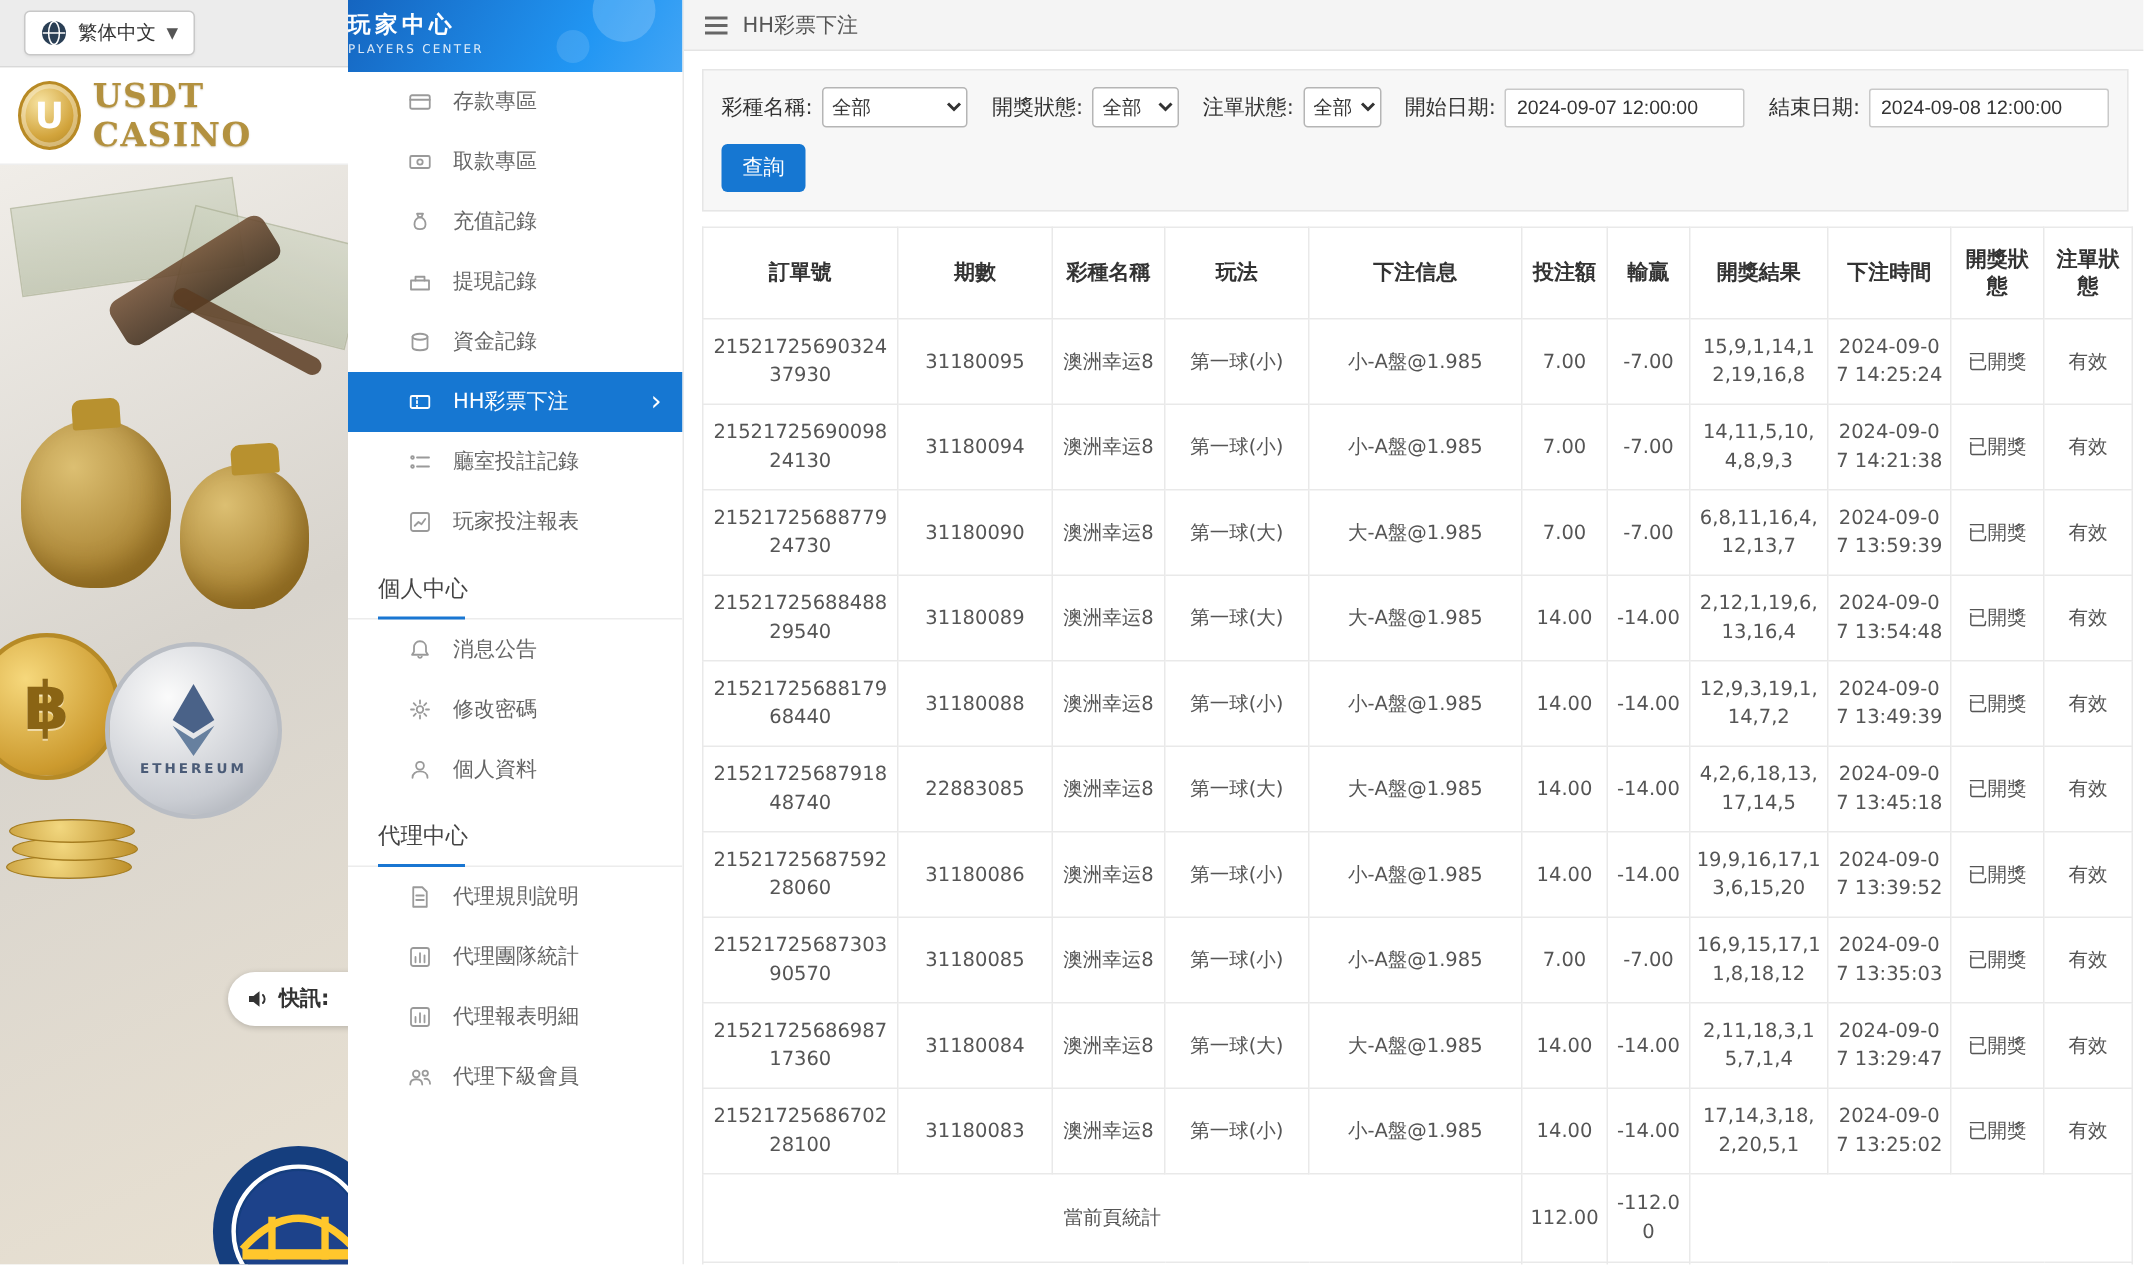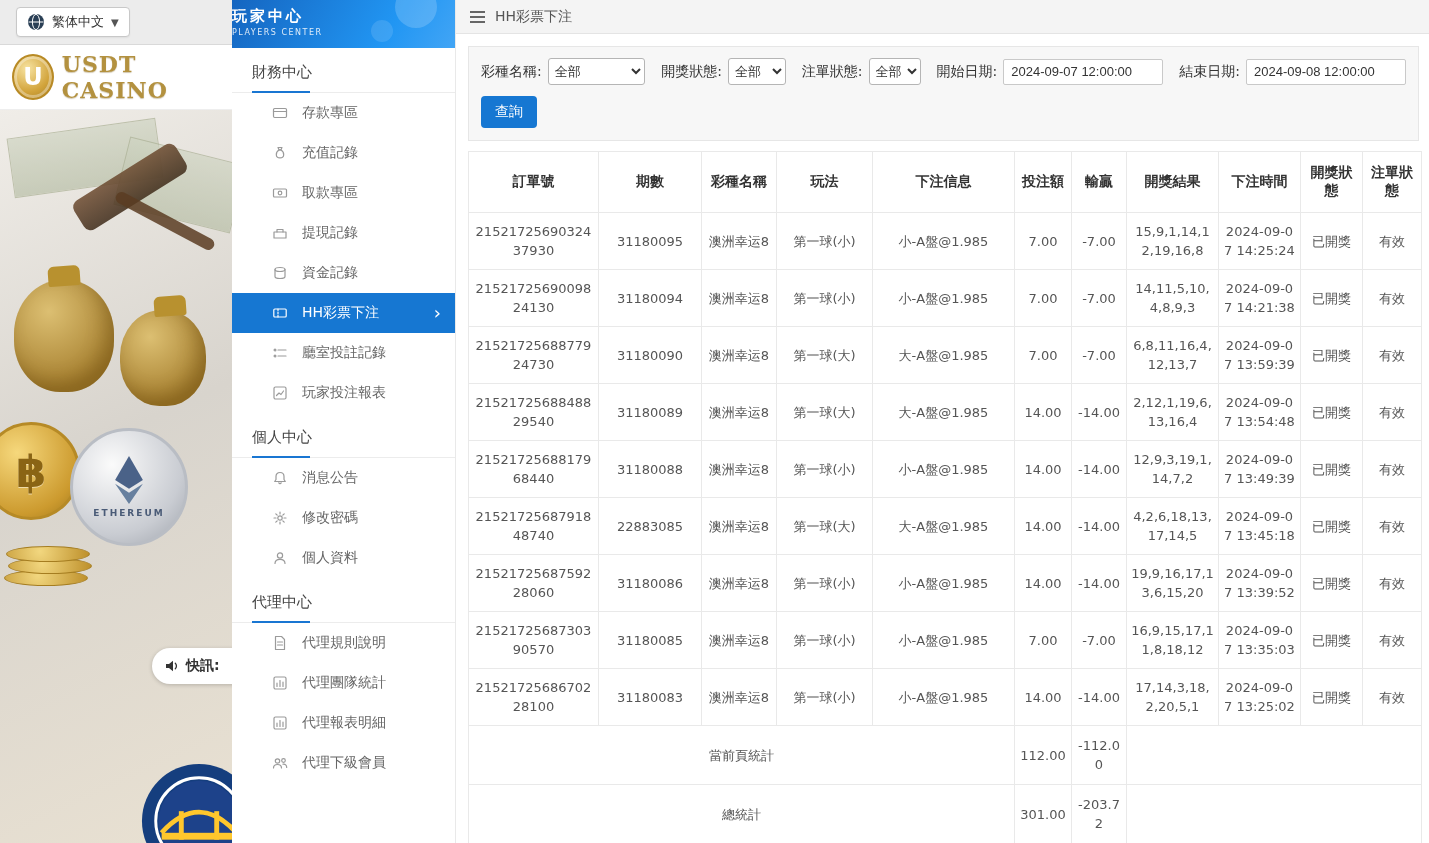--- a/index.html
+++ b/index.html
@@ -133,47 +133,46 @@
       </div>
     </div>
   </div>
 
   <div class="sidebar">
     <div class="sidebar-header">
       <div class="sh-title">玩家中心</div>
       <div class="sh-sub">PLAYERS CENTER</div>
     </div>
     <div class="menu">
-        <div class="section-title">財務中心</div>
         <div class="menu-item">
           <span class="mi-icon">
             <svg viewBox="0 0 16 16" width="16" height="16" fill="none" stroke="currentColor" stroke-width="1.2" stroke-linecap="round" stroke-linejoin="round">
               <rect x="1.5" y="3.5" width="13" height="9" rx="1.2"></rect>
               <line x1="1.5" y1="6.5" x2="14.5" y2="6.5"></line>
             </svg>
           </span>
           <span>存款專區</span>
         </div>
         <div class="menu-item">
           <span class="mi-icon">
             <svg viewBox="0 0 16 16" width="16" height="16" fill="none" stroke="currentColor" stroke-width="1.2" stroke-linecap="round" stroke-linejoin="round">
+              <rect x="1.5" y="4" width="13" height="8" rx="1"></rect>
+              <circle cx="8" cy="8" r="1.8"></circle>
+            </svg>
+          </span>
+          <span>取款專區</span>
+        </div>
+        <div class="menu-item">
+          <span class="mi-icon">
+            <svg viewBox="0 0 16 16" width="16" height="16" fill="none" stroke="currentColor" stroke-width="1.2" stroke-linecap="round" stroke-linejoin="round">
               <path d="M6 2.5 h4 l-1 2.3 h-2 z"></path>
               <path d="M7 5 C3.5 7 3 12.8 8 12.8 C13 12.8 12.5 7 9 5 Z"></path>
             </svg>
           </span>
           <span>充值記錄</span>
-        </div>
-        <div class="menu-item">
-          <span class="mi-icon">
-            <svg viewBox="0 0 16 16" width="16" height="16" fill="none" stroke="currentColor" stroke-width="1.2" stroke-linecap="round" stroke-linejoin="round">
-              <rect x="1.5" y="4" width="13" height="8" rx="1"></rect>
-              <circle cx="8" cy="8" r="1.8"></circle>
-            </svg>
-          </span>
-          <span>取款專區</span>
         </div>
         <div class="menu-item">
           <span class="mi-icon">
             <svg viewBox="0 0 16 16" width="16" height="16" fill="none" stroke="currentColor" stroke-width="1.2" stroke-linecap="round" stroke-linejoin="round">
               <path d="M2 7 h12 v6 h-12 z"></path>
               <path d="M5 7 v-2.5 h6 v2.5"></path>
             </svg>
           </span>
           <span>提現記錄</span>
         </div>
@@ -441,20 +440,33 @@
                 <td>第一球(小)</td>
                 <td>小-A盤@1.985</td>
                 <td>7.00</td>
                 <td>-7.00</td>
                 <td>16,9,15,17,11,8,18,12</td>
                 <td>2024-09-07 13:35:03</td>
                 <td>已開獎</td>
                 <td>有效</td>
               </tr>
               <tr>
+                <td>2152172568698717360</td>
+                <td>31180084</td>
+                <td>澳洲幸运8</td>
+                <td>第一球(大)</td>
+                <td>大-A盤@1.985</td>
+                <td>14.00</td>
+                <td>-14.00</td>
+                <td>2,11,18,3,15,7,1,4</td>
+                <td>2024-09-07 13:29:47</td>
+                <td>已開獎</td>
+                <td>有效</td>
+              </tr>
+              <tr>
                 <td>2152172568670228100</td>
                 <td>31180083</td>
                 <td>澳洲幸运8</td>
                 <td>第一球(小)</td>
                 <td>小-A盤@1.985</td>
                 <td>14.00</td>
                 <td>-14.00</td>
                 <td>17,14,3,18,2,20,5,1</td>
                 <td>2024-09-07 13:25:02</td>
                 <td>已開獎</td>

